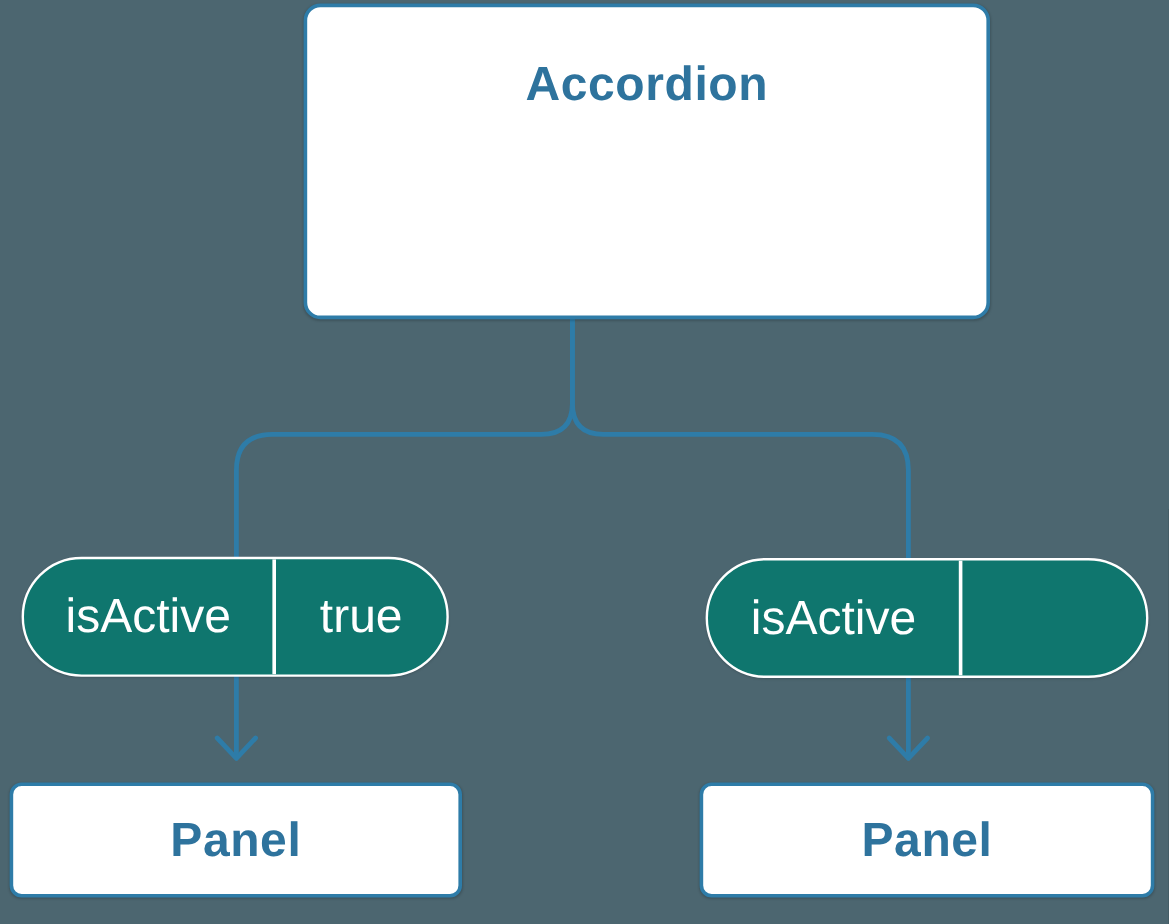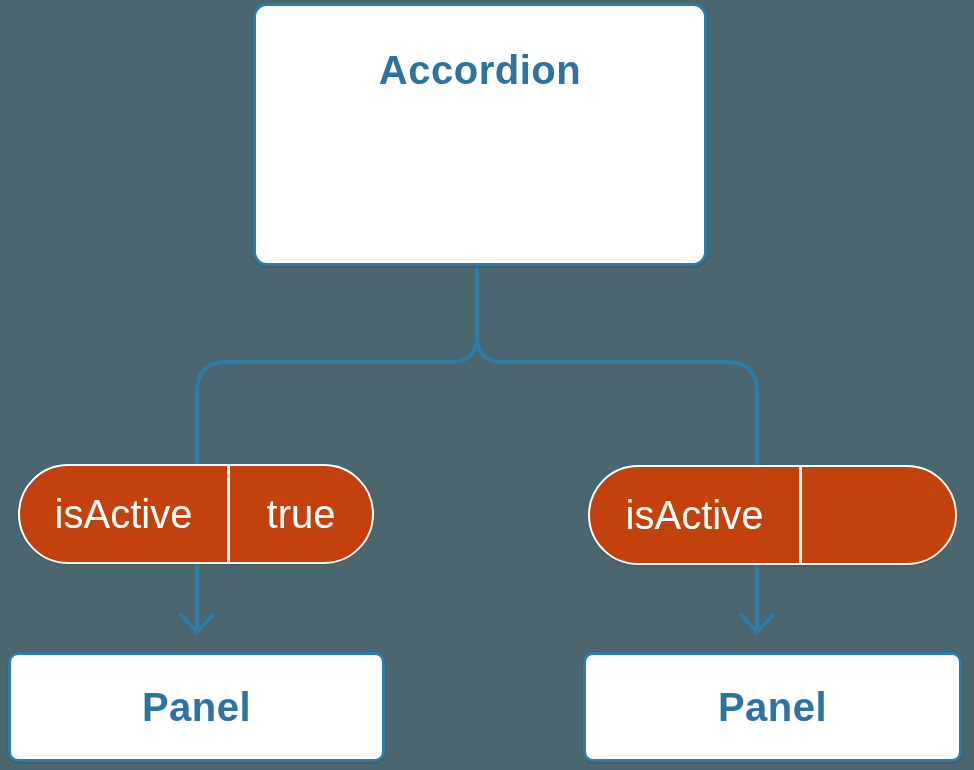--- a/index.html
+++ b/index.html
@@ -18,21 +18,21 @@
     position: absolute;
     inset: 0;
     width: 974px;
     height: 770px;
   }
 
   
   .root-node {
     position: absolute;
     left: 253px; top: 3px;
-    width: 454px; height: 263px;
+    width: 572px; height: 263px;
     background: #ffffff;
     border: 3.5px solid #2E7CA8;
     border-radius: 14px;
     box-shadow: 0 1px 2px rgba(0,0,0,0.18);
   }
   .root-title {
     position: absolute;
     left: 0; right: 0; top: 42px;
     text-align: center;
     font-size: 40px;
@@ -66,40 +66,40 @@
     color: #6B6EE0;
     font-size: 40px;
   }
   .pill-outline .seg-name { flex: 0 0 277px; border-right: 2.5px solid #6B6EE0; }
   .pill-outline .seg-value { flex: 1 1 auto; }
 
   
   .pill-filled {
     position: absolute;
     height: 100px;
-    background: #c2410c;
+    background: #0f766e;
     border: 2.5px solid #ffffff;
     border-radius: 50px;
     color: #ffffff;
     font-size: 40px;
     box-shadow: 0 1px 2px rgba(0,0,0,0.15);
   }
   .pill-filled .seg-name { border-right: 3px solid #ffffff; }
   .pill-filled .seg-value { flex: 1 1 auto; }
 
   #child-pill-0 { left: 18px; top: 464px; width: 356px; }
   #child-pill-0 .seg-name { flex: 0 0 210px; }
   #child-pill-1 { left: 588px; top: 465px; width: 369px; }
   #child-pill-1 .seg-name { flex: 0 0 212px; }
 
   
   .panel-node {
     position: absolute;
     top: 652px;
-    height: 110px;
+    height: 96px;
     background: #ffffff;
     border: 3.5px solid #2E7CA8;
     border-radius: 10px;
     display: flex;
     align-items: center;
     justify-content: center;
     font-size: 40px;
     font-weight: 600;
     letter-spacing: 0.5px;
     color: #2E739D;

